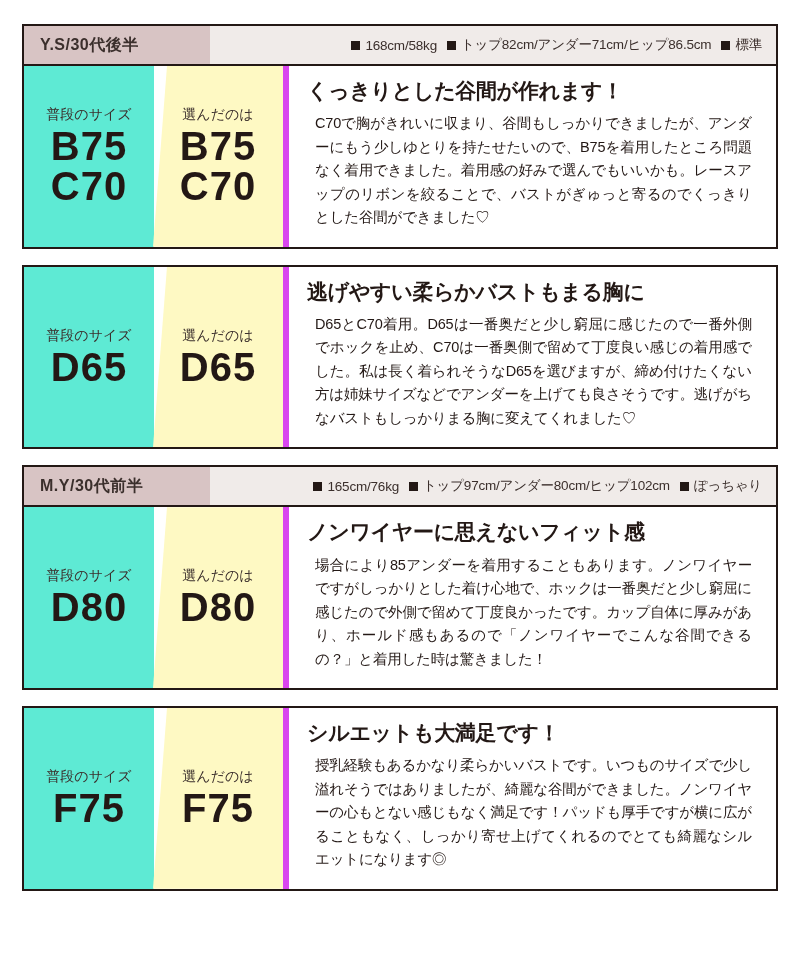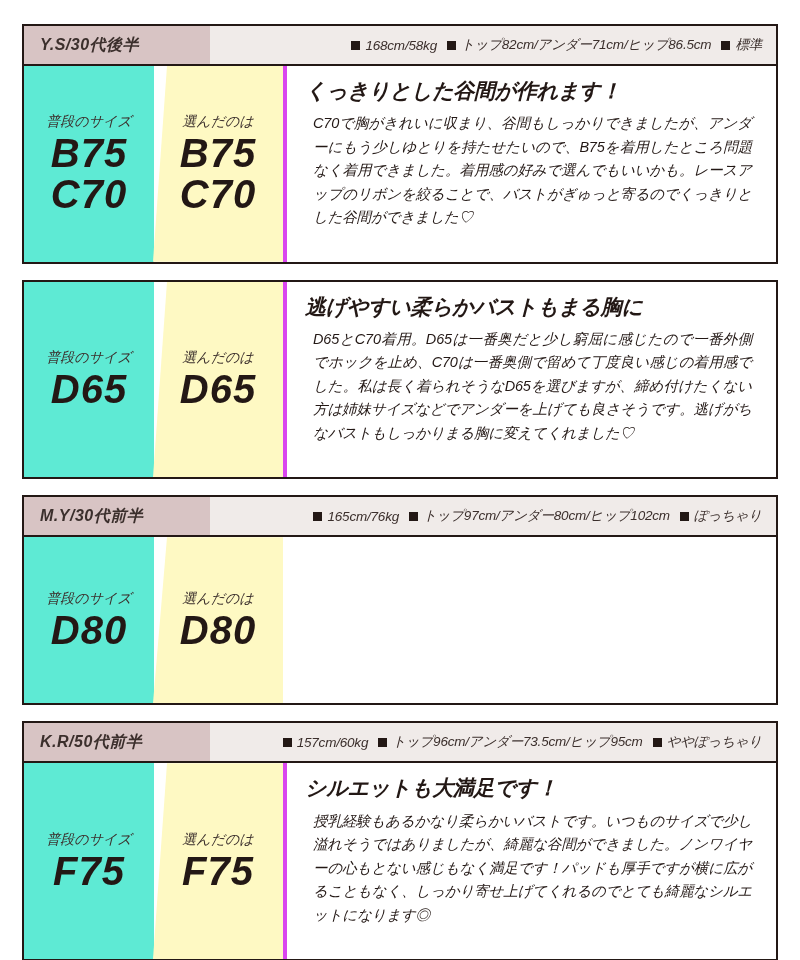--- a/index.html
+++ b/index.html
@@ -12,21 +12,20 @@
     background: #ffffff;
     font-family: "Liberation Sans", sans-serif;
     color: #231815;
     -webkit-font-smoothing: antialiased;
   }
   .page {
     width: 800px;
     height: 960px;
     box-sizing: border-box;
     padding: 24px 22px 0 22px;
-    font-style: italic;
   }
   .review {
     width: 756px;
     margin: 0 auto 16px auto;
     border: 2px solid #231815;
     box-sizing: border-box;
     background: #ffffff;
   }
   
   .rv-head {
@@ -111,22 +110,22 @@
     text-align: center;
     color: #231815;
     letter-spacing: 1px;
   }
   .size-values .v2 {
     display: block;
     text-align: center;
   }
   .rv-text {
     flex: 1;
-    border-left: 4px solid #d946ef;
-    padding: 12px 16px 24px 18px;
+    border-left: 6px solid #d946ef;
+    padding: 12px 16px 9px 18px;
     box-sizing: border-box;
   }
   .rv-title {
     font-size: 21px;
     font-weight: bold;
     color: #231815;
     line-height: 1.25;
     margin: 0 0 6px 0;
     letter-spacing: -0.3px;
   }
@@ -229,41 +228,28 @@
         <div class="size-values">
           <span class="v1">D80</span>
         </div>
       </div>
       <div class="size-box chosen">
         <div class="size-label">選んだのは</div>
         <div class="size-values">
           <span class="v1">D80</span>
         </div>
       </div>
-    </div>
-  </section>
-
-  <section class="review">
-    <div class="rv-head">
-      <div class="rv-name">K.R/50代前半</div>
-      <div class="rv-specs">
-        <span class="spec">
-            <i class="sq"></i>
-            <span>157cm/60kg</span>
-          </span>
-        <span class="spec">
-            <i class="sq"></i>
-            <span>トップ96cm/アンダー73.5cm/ヒップ95cm</span>
-          </span>
-        <span class="spec">
-            <i class="sq"></i>
-            <span>ややぽっちゃり</span>
-          </span>
-      </div>
-    </div>
+      <div class="rv-text">
+        <h3 class="rv-title">ノンワイヤーに思えないフィット感</h3>
+        <p class="rv-comment">場合により85アンダーを着用することもあります。ノンワイヤーですがしっかりとした着け心地で、ホックは一番奥だと少し窮屈に感じたので外側で留めて丁度良かったです。カップ自体に厚みがあり、ホールド感もあるので「ノンワイヤーでこんな谷間できるの？」と着用した時は驚きました！</p>
+      </div>
+    </div>
+  </section>
+
+  <section class="review">
     <div class="rv-body">
       <div class="size-box usual">
         <div class="size-label">普段のサイズ</div>
         <div class="size-values">
           <span class="v1">F75</span>
         </div>
       </div>
       <div class="size-box chosen">
         <div class="size-label">選んだのは</div>
         <div class="size-values">

